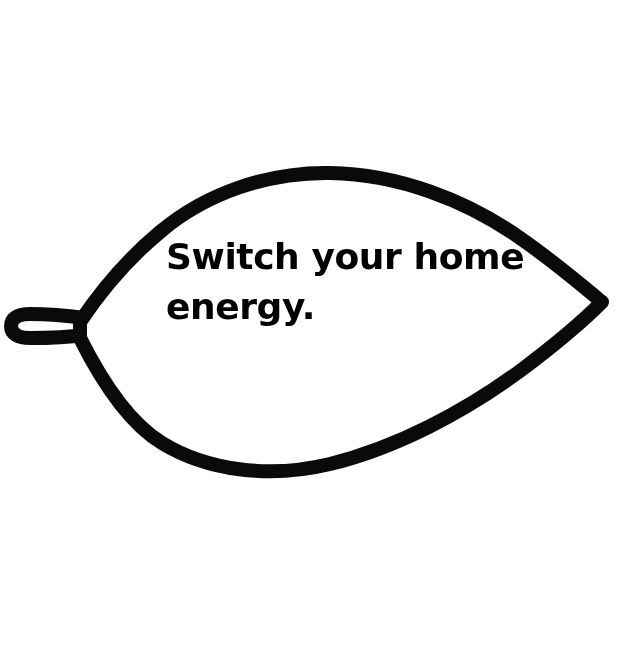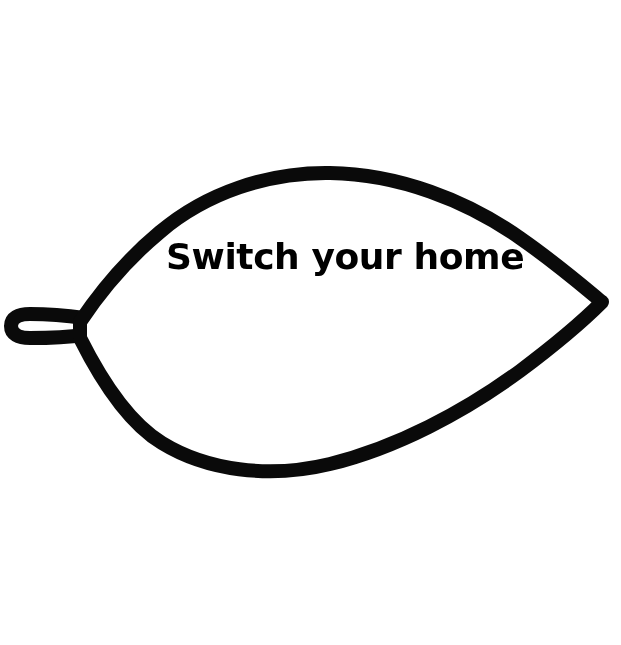--- a/index.html
+++ b/index.html
@@ -73,15 +73,16 @@
              C 556 263, 585 288, 602 302
              C 586 318, 556 344, 520 371
              C 464 412, 396 448, 330 464
              C 268 479, 206 470, 162 443
              C 124 420, 96 370, 80 338
              Z" stroke="#0a0a0a" stroke-width="14" stroke-linejoin="round" stroke-linecap="round"></path>
   </svg>
 
   <div id="caption-block">
     <div class="caption-line">Switch your home</div>
+    <div class="caption-line">energy.</div>
   </div>
 
 </div>
 
 </body></html>

